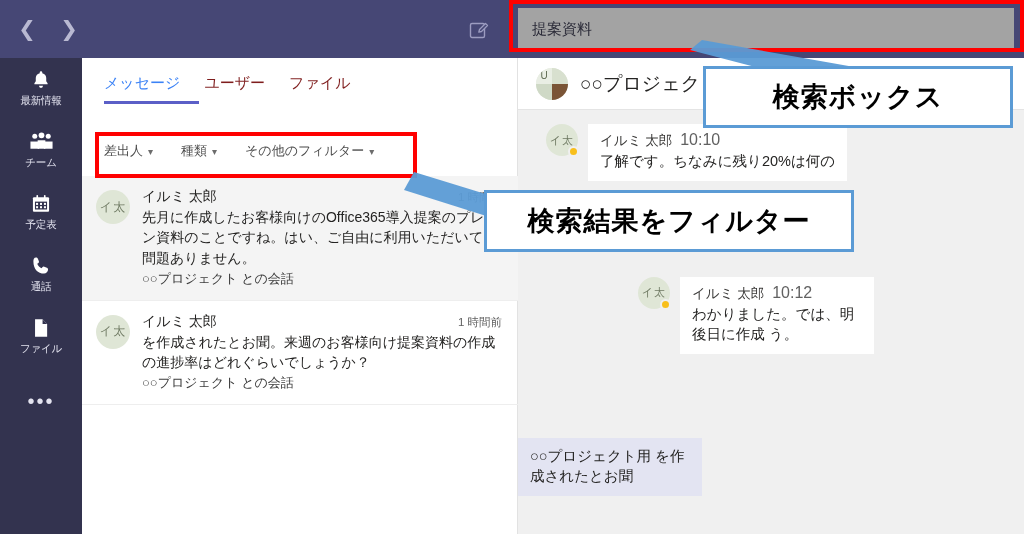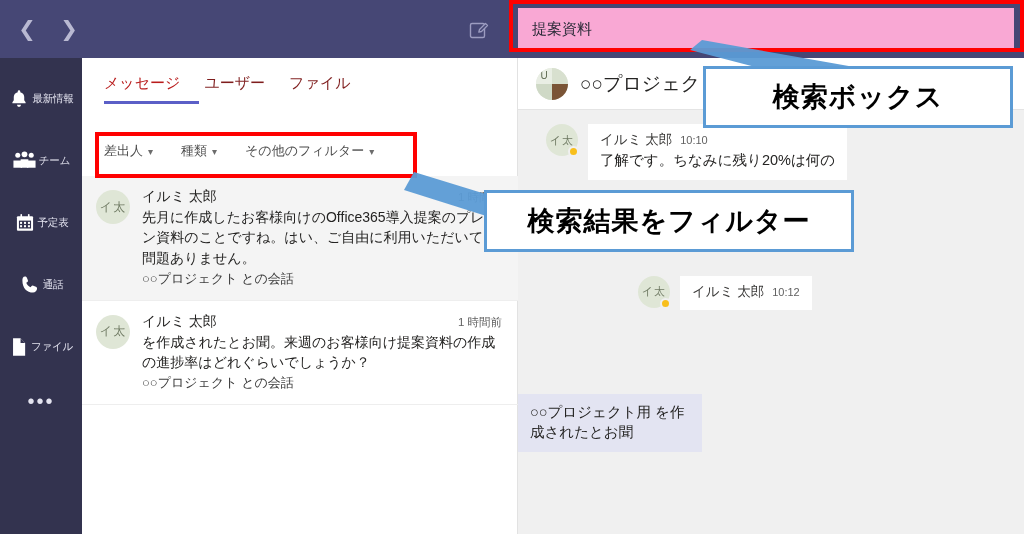--- a/index.html
+++ b/index.html
@@ -27,57 +27,57 @@
   }
   .compose-icon {
     position: absolute; left: 469px; top: 20px;
     width: 20px; height: 20px; cursor: pointer;
   }
   .search-wrap {
     position: absolute; left: 518px; top: 8px; width: 496px; height: 42px;
   }
   .search-box {
     width: 100%; height: 100%;
-    background: #f9a8d4;
+    background: #a3a3a3;
     border: none; outline: none;
     padding: 0 14px;
     font-size: 15px; color: #2b2b38;
     font-family: "Liberation Sans", sans-serif;
   }
   .search-box::placeholder { color: #3a3a4c; }
 
   
   .rail {
     position: absolute; left: 0; top: 58px; width: 82px; height: 476px;
     background: #33334f;
     display: flex; flex-direction: column; align-items: center;
     padding-top: 10px;
   }
   .rail-item {
     width: 82px; height: 62px;
-    display: flex; flex-direction: row; align-items: center; justify-content: center;
+    display: flex; flex-direction: column; align-items: center; justify-content: flex-start;
     color: #e3e3ef; cursor: pointer; gap: 2px;
   }
   .rail-item .ico { height: 24px; display: flex; align-items: center; justify-content: center; }
   .rail-label { font-size: 10.5px; letter-spacing: -0.2px; }
   .rail-more {
     width: 82px; height: 46px; display: flex; align-items: center; justify-content: center;
     color: #e3e3ef; font-size: 20px; letter-spacing: 2px; cursor: pointer;
   }
 
   
   .results-pane {
     position: absolute; left: 82px; top: 58px; width: 436px; height: 476px;
     background: #ffffff; border-right: 1px solid #e2e2e2;
   }
   .tabs { display: flex; gap: 24px; padding: 16px 0 0 22px; position: relative; }
   .tab {
     font-size: 15px; color: #7f1d1d; padding-bottom: 11px; cursor: pointer;
   }
-  .tab.active { color: #b91c1c; }
+  .tab.active { color: #3b82f6; }
   .tab-underline {
     position: absolute; left: 22px; bottom: 0; width: 95px; height: 3px;
     background: #5b5fc7;
   }
   .filters {
     position: absolute; left: 0; top: 72px; width: 436px; height: 42px;
     display: flex; align-items: center; gap: 28px; padding-left: 22px;
   }
   .filter-item {
     font-size: 13px; color: #4b4b4b; display: flex; align-items: center; gap: 5px; cursor: pointer;
@@ -136,21 +136,21 @@
     position: absolute; right: -1px; bottom: -1px; width: 11px; height: 11px;
     border-radius: 50%; background: #f8bf1c; border: 2px solid #f0f0f0;
   }
   .bubble {
     background: #ffffff; padding: 7px 12px 9px 12px; min-width: 0;
     max-width: 360px;
   }
   .bubble.out { background: #e3e4f2; }
   .msg-meta { display: flex; align-items: baseline; gap: 8px; }
   .msg-name { font-size: 13.5px; color: #3b3a39; }
-  .msg-time { font-size: 11px; color: #616161; }
+  .msg-time { font-size: 16px; color: #616161; }
   .msg-text { font-size: 14.5px; color: #252423; line-height: 1.42; margin-top: 1px; white-space: nowrap; }
   .msg-text.wrap { white-space: normal; }
   .msg-row.right { padding-right: 0; padding-left: 0; }
 
   
   .red-box {
     position: absolute; border: 4px solid #ff0000; pointer-events: none;
   }
   .callout {
     position: absolute; background: #ffffff; border: 3px solid #5b9bd5;
@@ -332,20 +332,22 @@
     <div class="msg-row" style="padding-top:96px; padding-left:120px">
       <div class="msg-avatar">
         <span>イ太</span>
         <span class="presence"></span>
       </div>
       <div class="bubble">
         <div class="msg-meta">
           <span class="msg-name">イルミ 太郎</span>
           <span class="msg-time">10:12</span>
         </div>
+        <div class="msg-text wrap" style="width:170px">わかりました。では、明後日に作成
+う。</div>
       </div>
     </div>
 
     <div class="msg-row right" style="padding-top:84px">
       <div class="bubble out">
         <div class="msg-text wrap" style="width:160px">○○プロジェクト用
 を作成されたとお聞</div>
       </div>
     </div>
 

